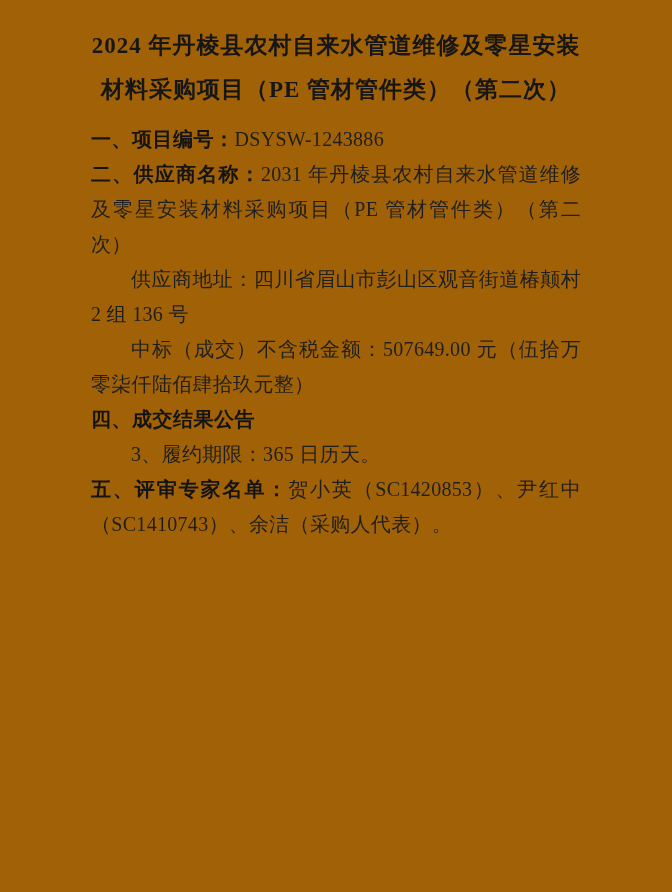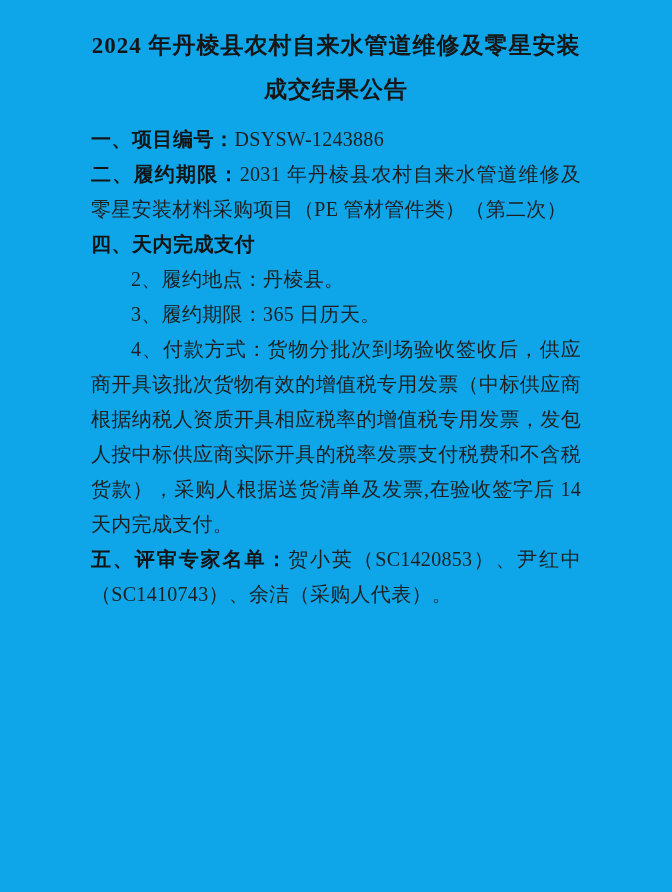--- a/index.html
+++ b/index.html
@@ -10,21 +10,21 @@
   body {
     width: 672px;
     height: 892px;
     overflow: hidden;
     font-family: "Liberation Serif", serif;
     color: #1f1f1f;
   }
   .page {
     width: 672px;
     height: 892px;
-    background: #0ea5e9;
+    background: #a16207;
     box-sizing: border-box;
     padding-top: 24px;
   }
   .title {
     margin: 0 auto;
     width: 540px;
     text-align: center;
     font-size: 23px;
     line-height: 44px;
     font-weight: 700;
@@ -57,38 +57,38 @@
     letter-spacing: 0.5px;
   }
 </style>
 </head>
 <body>
 
 <div class="page">
 
   <h1 class="title">
     <span class="tline">2024 年丹棱县农村自来水管道维修及零星安装</span>
-    <span class="tline">成交结果公告</span>
+    <span class="tline">材料采购项目（PE 管材管件类）（第二次）</span>
   </h1>
 
   <div class="doc-body">
 
     <p class="sec"><b>一、项目编号：</b><span>DSYSW-1243886</span></p>
 
-    <p class="sec"><b>二、履约期限：</b><span>2031 年丹棱县农村自来水管道维修及零星安装材料采购项目（PE 管材管件类）（第二次）</span></p>
+    <p class="sec"><b>二、供应商名称：</b><span>2031 年丹棱县农村自来水管道维修及零星安装材料采购项目（PE 管材管件类）（第二次）</span></p>
 
 
 
+    <p class="ind"><span>供应商地址：四川省眉山市彭山区观音街道椿颠村 2 组 136 号</span></p>
+
+    <p class="ind"><span>中标（成交）不含税金额：507649.00 元（伍拾万零柒仟陆佰肆拾玖元整）</span></p>
+
+    <p class="sec"><b>四、成交结果公告</b><span></span></p>
 
 
-    <p class="sec"><b>四、天内完成支付</b><span></span></p>
-
-
-    <p class="ind"><span>2、履约地点：丹棱县。</span></p>
 
     <p class="ind"><span>3、履约期限：365 日历天。</span></p>
 
-    <p class="ind"><span>4、付款方式：货物分批次到场验收签收后，供应商开具该批次货物有效的增值税专用发票（中标供应商根据纳税人资质开具相应税率的增值税专用发票，发包人按中标供应商实际开具的税率发票支付税费和不含税货款），采购人根据送货清单及发票,在验收签字后 14 天内完成支付。</span></p>
 
     <p class="sec"><b>五、评审专家名单：</b><span>贺小英（SC1420853）、尹红中（SC1410743）、余洁（采购人代表）。</span></p>
 
   </div>
 </div>
 
 </body></html>

